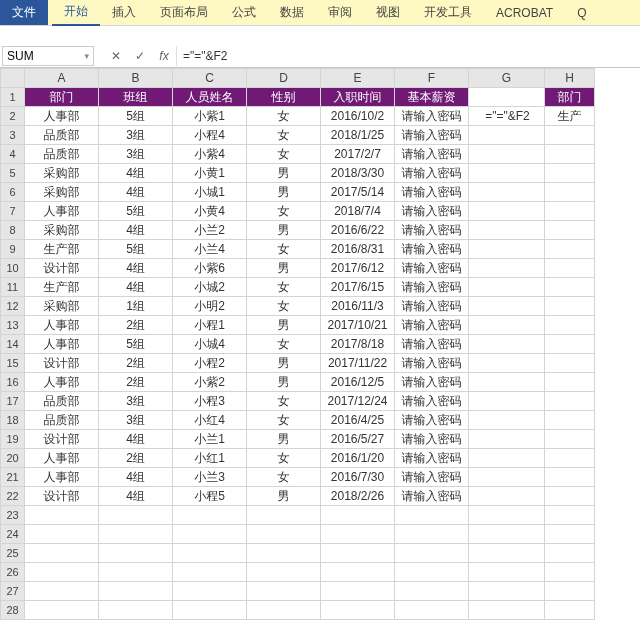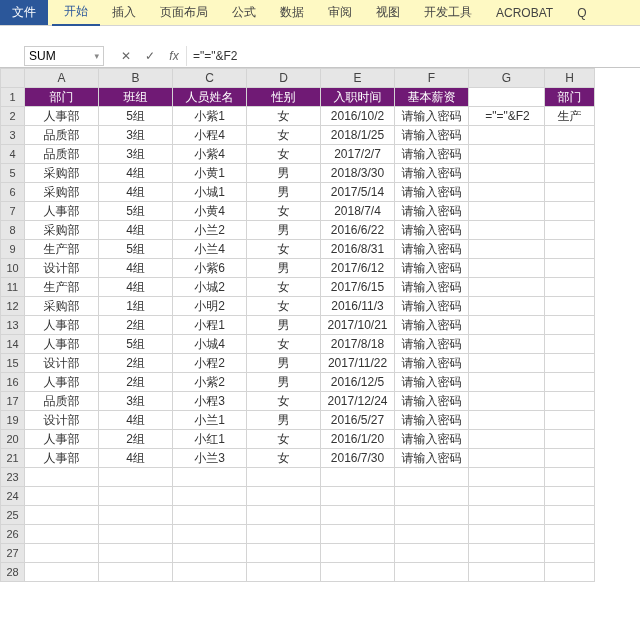--- a/index.html
+++ b/index.html
@@ -4,21 +4,21 @@
   <style>
     * { margin: 0; padding: 0; box-sizing: border-box; }
     body { font-family: "Microsoft YaHei", sans-serif; font-size: 12px; background: #fff; width: 640px; height: 632px; overflow: hidden; }
     
     .ribbon-tabs { display: flex; align-items: center; height: 26px; background: #fef9c3; border-bottom: 1px solid #d4d4d4; }
     .ribbon-tab { padding: 4px 12px; cursor: pointer; color: #444; }
     .ribbon-tab.file { background: #2b579a; color: #fff; margin-right: 4px; }
     .ribbon-tab.active { color: #2b579a; border-bottom: 2px solid #2b579a; }
     
     .formula-bar { display: flex; align-items: center; height: 24px; border-bottom: 1px solid #c6c6c6; margin-top: 18px; }
-    .name-box { width: 80px; height: 20px; border: 1px solid #ccc; margin-left: 24px; padding: 1px 4px; display: flex; align-items: center; justify-content: space-between; background: #fff; }
+    .name-box { width: 92px; height: 20px; border: 1px solid #ccc; margin-left: 2px; padding: 1px 4px; display: flex; align-items: center; justify-content: space-between; background: #fff; }
     .name-box-dd { color: #888; font-size: 9px; }
     .fb-btn { width: 24px; text-align: center; color: #666; cursor: pointer; padding: 2px; }
     .fb-btn.fx { font-style: italic; }
     .formula-input { flex: 1; padding: 2px 6px; color: #333; border-left: 1px solid #e0e0e0; height: 20px; display: flex; align-items: center; }
     .fb-sep { width: 10px; }
     
     .grid-wrap { position: relative; overflow: hidden; }
     table.grid { border-collapse: collapse; table-layout: fixed; }
     table.grid th, table.grid td { border: 1px solid #d4d4d4; height: 19px; text-align: center; font-weight: normal; overflow: hidden; white-space: nowrap; }
     .corner { width: 24px; background: #e6e6e6; border-right: 1px solid #bbb; border-bottom: 1px solid #bbb; }
@@ -261,20 +261,31 @@
           <td class="data">品质部</td>
           <td class="data">3组</td>
           <td class="data">小程3</td>
           <td class="data">女</td>
           <td class="data">2017/12/24</td>
           <td class="data">请输入密码</td>
           <td class="data cellG2"></td>
           <td class="data cellH2"></td>
         </tr>
         <tr>
+          <th class="row-head">18</th>
+          <td class="data">品质部</td>
+          <td class="data">3组</td>
+          <td class="data">小红4</td>
+          <td class="data">女</td>
+          <td class="data">2016/4/25</td>
+          <td class="data">请输入密码</td>
+          <td class="data cellG2"></td>
+          <td class="data cellH2"></td>
+        </tr>
+        <tr>
           <th class="row-head">19</th>
           <td class="data">设计部</td>
           <td class="data">4组</td>
           <td class="data">小兰1</td>
           <td class="data">男</td>
           <td class="data">2016/5/27</td>
           <td class="data">请输入密码</td>
           <td class="data cellG2"></td>
           <td class="data cellH2"></td>
         </tr>
@@ -289,20 +300,31 @@
           <td class="data cellG2"></td>
           <td class="data cellH2"></td>
         </tr>
         <tr>
           <th class="row-head">21</th>
           <td class="data">人事部</td>
           <td class="data">4组</td>
           <td class="data">小兰3</td>
           <td class="data">女</td>
           <td class="data">2016/7/30</td>
+          <td class="data">请输入密码</td>
+          <td class="data cellG2"></td>
+          <td class="data cellH2"></td>
+        </tr>
+        <tr>
+          <th class="row-head">22</th>
+          <td class="data">设计部</td>
+          <td class="data">4组</td>
+          <td class="data">小程5</td>
+          <td class="data">男</td>
+          <td class="data">2018/2/26</td>
           <td class="data">请输入密码</td>
           <td class="data cellG2"></td>
           <td class="data cellH2"></td>
         </tr>
         <tr>
           <th class="row-head">23</th>
           <td class="data"></td>
           <td class="data"></td>
           <td class="data"></td>
           <td class="data"></td>

